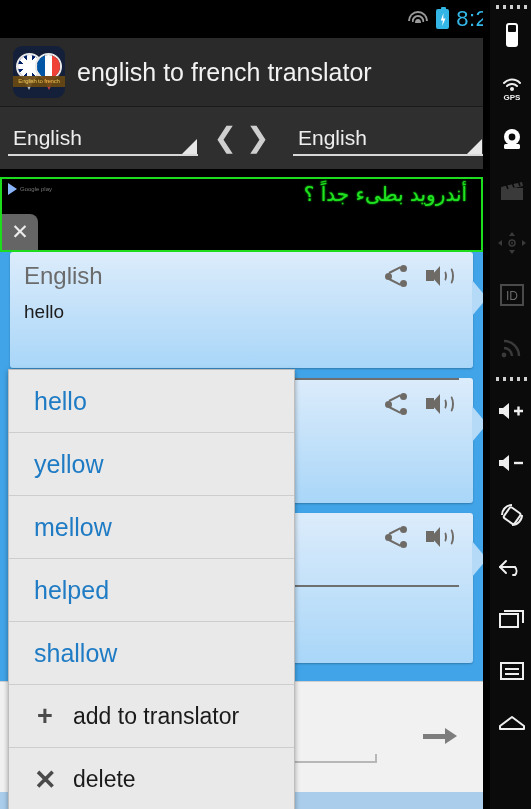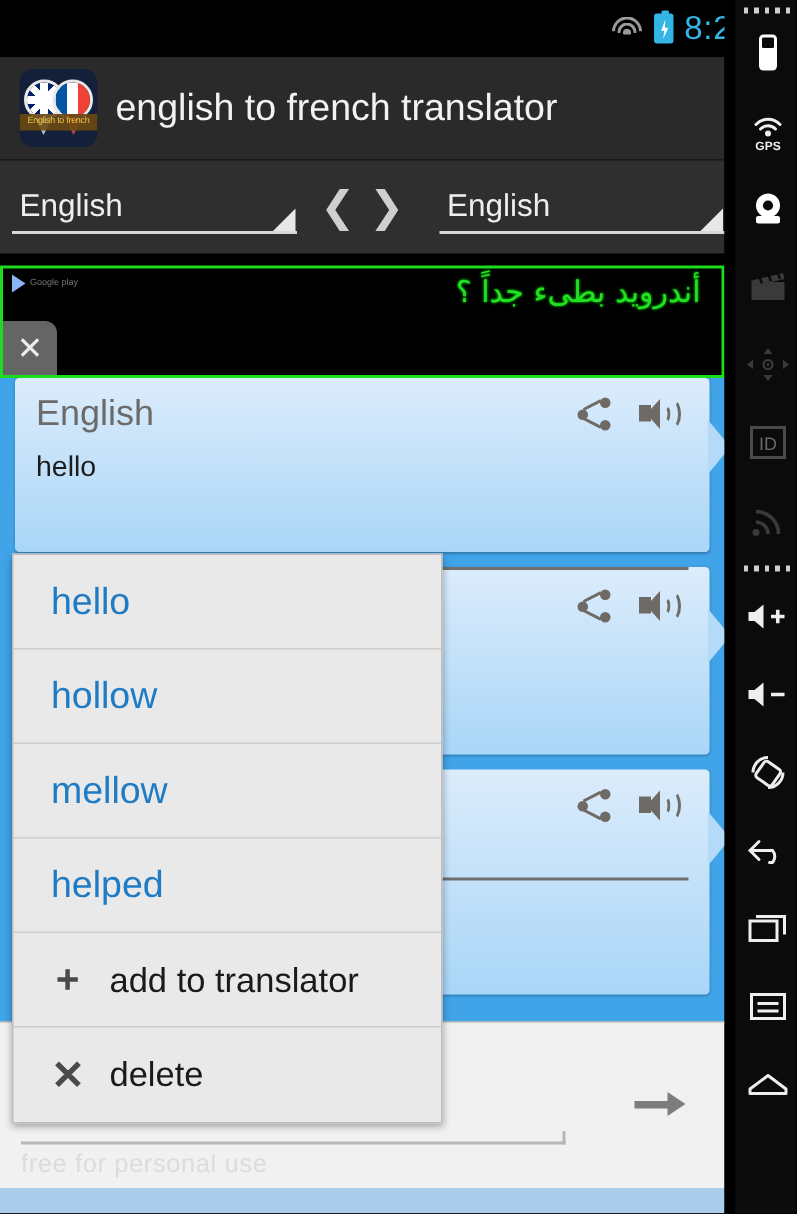--- a/index.html
+++ b/index.html
@@ -293,23 +293,24 @@
         <span class="arrow-ico">
             <i></i>
             <b></b>
           </span>
       </div>
     </div>
     <div id="navstrip"></div>
 
     <div id="dropdown">
       <div class="sugg">hello</div>
-      <div class="sugg">hollow</div>
+      <div class="sugg">yellow</div>
       <div class="sugg">mellow</div>
       <div class="sugg">helped</div>
+      <div class="sugg">shallow</div>
       <div class="menuitem">
         <span class="glyph">+</span>
         <span>add to translator</span>
       </div>
       <div class="menuitem" style="border-bottom:none;">
         <span class="glyph">✕</span>
         <span>delete</span>
       </div>
     </div>
 

